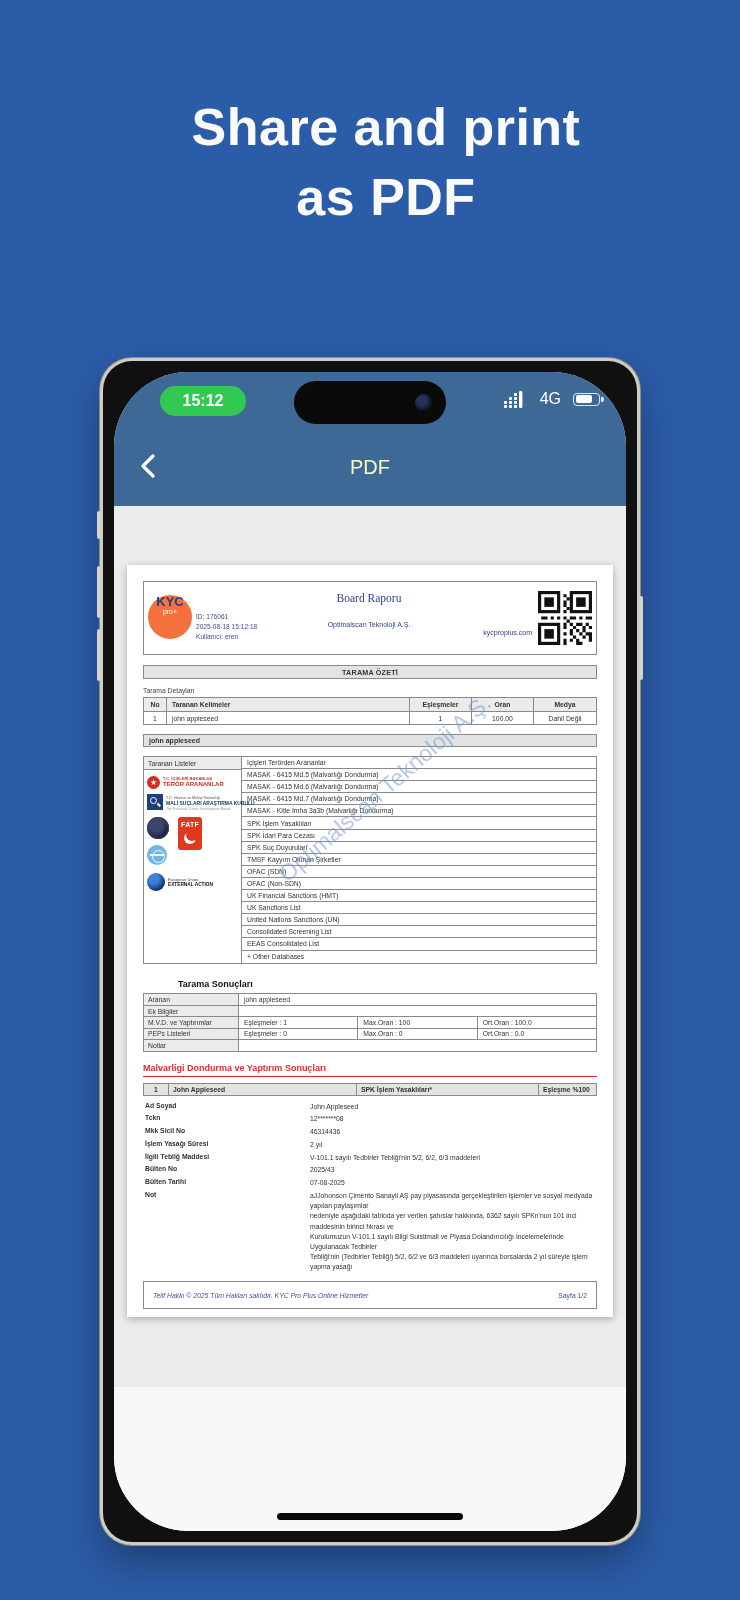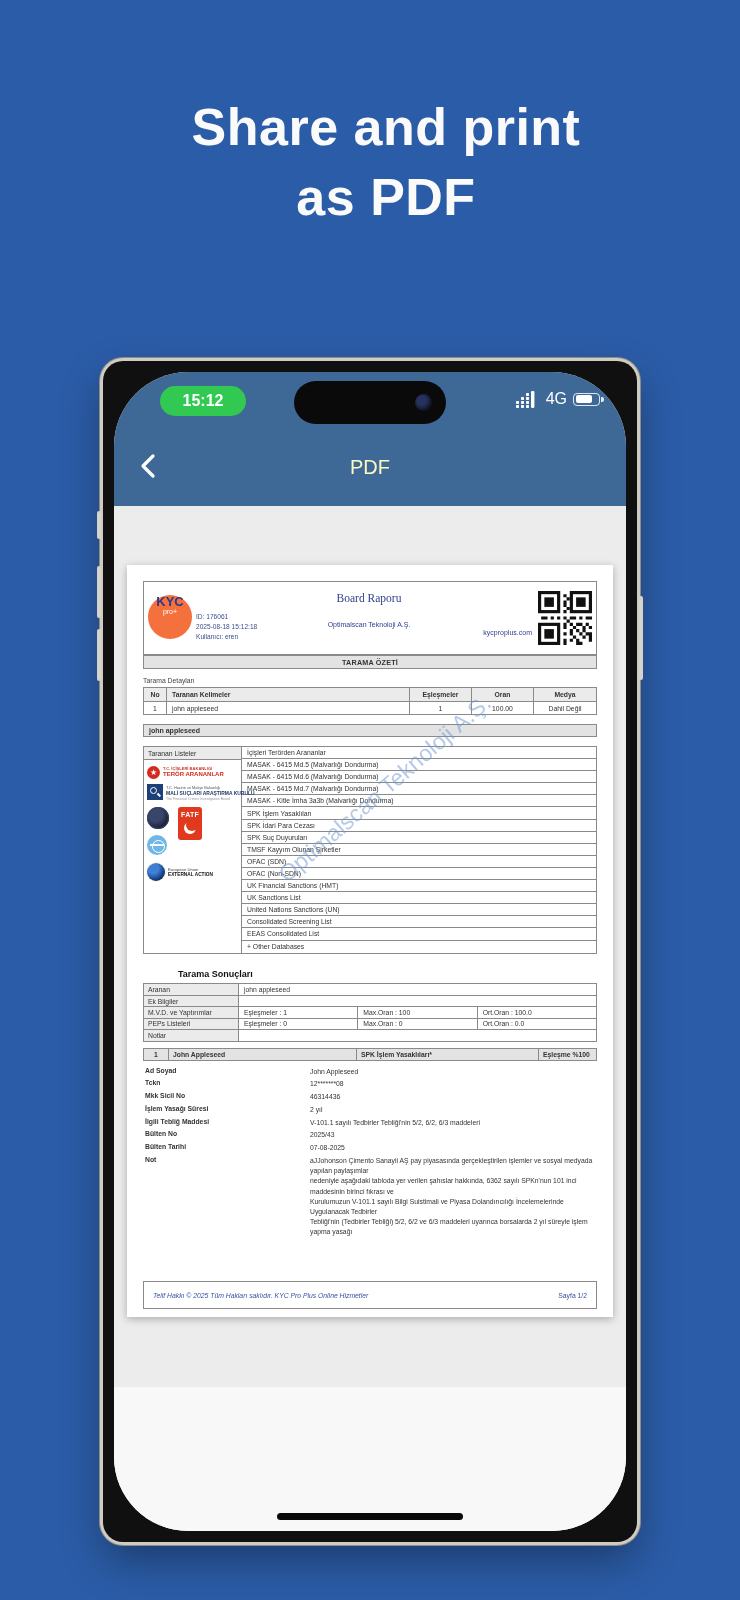--- a/index.html
+++ b/index.html
@@ -9,41 +9,41 @@
     font-family:"Liberation Sans","DejaVu Sans",sans-serif;
     position:relative; overflow:hidden;
   }
 
   
   .hero { position:absolute; top:92px; left:0; width:740px; text-align:center;
           color:#FAFAFA; font-weight:700; font-size:52px; line-height:70px; letter-spacing:.5px;padding-left:32px; }
 
   
   .phone { position:absolute; left:103px; top:361px; width:534px; height:1181px;
-           border-radius:20px; background:#101010;
+           border-radius:29px; background:#101010;
            box-shadow:0 0 0 3px #cfccc4, 0 0 0 4px #8f8c86, 0 18px 40px rgba(0,0,0,.35); }
   .side-btn { position:absolute; background:#d6d3cc; border-radius:2px; }
   .btn-mute  { left:-6px; top:150px;  width:4px; height:28px; }
   .btn-volup { left:-6px; top:205px;  width:4px; height:52px; }
   .btn-voldn { left:-6px; top:268px;  width:4px; height:52px; }
   .btn-power { right:-6px; top:235px; width:4px; height:84px; }
 
   .screen { position:absolute; left:11px; top:11px; width:512px; height:1159px;
             border-radius:74px; overflow:hidden; background:#ECECEC; }
 
   
   .appbar { position:absolute; top:0; left:0; width:100%; height:134px; background:#3E6896; }
   .time-pill { position:absolute; left:46px; top:14px; width:86px; height:30px; border-radius:16px;
                background:#31C952; color:#fff; font-weight:700; font-size:16px;
                display:flex; align-items:center; justify-content:center; }
   .island { position:absolute; left:50%; transform:translateX(-50%); top:9px; width:152px; height:43px;
             border-radius:22px; background:#0a0a0a; }
   .island .cam { position:absolute; right:14px; top:13px; width:17px; height:17px; border-radius:50%;
                  background:radial-gradient(circle at 40% 40%, #27315e 0 30%, #10121f 70%); }
-  .status-right { position:absolute; right:26px; top:18px; display:flex; align-items:center; gap:6px; }
+  .status-right { position:absolute; right:26px; top:18px; display:flex; align-items:center; gap:12px; }
   .net-label { color:#fff; font-size:16px; }
   .battery { width:27px; height:13px; border:1.5px solid rgba(255,255,255,.85); border-radius:4px;
              position:relative; }
   .battery .fill { position:absolute; left:1.5px; top:1.5px; bottom:1.5px; width:65%;
                    background:#fff; border-radius:2px; }
   .battery .nub { position:absolute; right:-4.5px; top:3.5px; width:2.5px; height:5px;
                   background:rgba(255,255,255,.85); border-radius:0 2px 2px 0; }
   .nav-row { position:absolute; top:76px; left:0; width:100%; height:40px; }
   .back-btn { position:absolute; left:22px; top:4px; width:30px; height:30px; cursor:pointer; }
   .nav-title { position:absolute; left:0; width:100%; text-align:center; top:8px;
@@ -72,21 +72,21 @@
   .id-block { margin-top:27px; font-size:6.6px; line-height:1.55; color:#3C4F8E; }
   .hb-center { flex:1; text-align:center; color:#32418F; }
   .hb-center .rtitle { font-family:"Liberation Serif","DejaVu Serif",serif; font-size:11.5px; margin-top:7px; }
   .hb-center .rcompany { font-size:7px; margin-top:17px; }
   .hb-right { width:150px; display:flex; justify-content:flex-end; }
   .site { align-self:flex-end; margin:0 6px 15px 0; font-size:7px; color:#32418F; }
   .qr { width:54px; height:54px; margin-top:6px; }
 
   
   .gbar { background:#E3E3E3; border:1px solid #8a8a8a; font-weight:700; }
-  .summary-bar { height:14px; display:flex; align-items:center; justify-content:center;
+  .summary-bar { height:14px; margin-top:10px; display:flex; align-items:center; justify-content:center;
                  font-size:7.2px; letter-spacing:.2px; }
   .subject-bar { height:13px; margin-top:9px; display:flex; align-items:center; padding-left:5px; font-size:7px; }
 
   .mini-label { margin-top:8px; font-size:6.8px; color:#444; }
 
   
   .dtable { margin-top:3px; border:1px solid #8a8a8a; }
   .dtr { display:flex; height:13px; align-items:stretch; }
   .dtr.head { background:#EBEBEB; font-weight:700; }
   .dtr + .dtr { border-top:1px solid #8a8a8a; }
@@ -437,20 +437,21 @@
           <div class="rcell">Eşleşmeler : 0</div>
           <div class="rcell">Max.Oran : 0</div>
           <div class="rcell">Ort.Oran : 0.0</div>
         </div>
         <div class="rrow">
           <div class="rlabel">Notlar</div>
           <div class="rcell"></div>
         </div>
       </div>
 
+      <div class="red-title">Malvarligi Dondurma ve Yaptırım Sonuçları</div>
       <div class="srow-head">
         <div class="sh-c sh-no">1</div>
         <div class="sh-c sh-name">John Appleseed</div>
         <div class="sh-c sh-list">SPK İşlem Yasaklıları*</div>
         <div class="sh-c sh-match">Eşleşme %100</div>
       </div>
       <div class="kv-rows">
 
           <div class="kv-row">
             <span class="kv-label">Ad Soyad</span>

